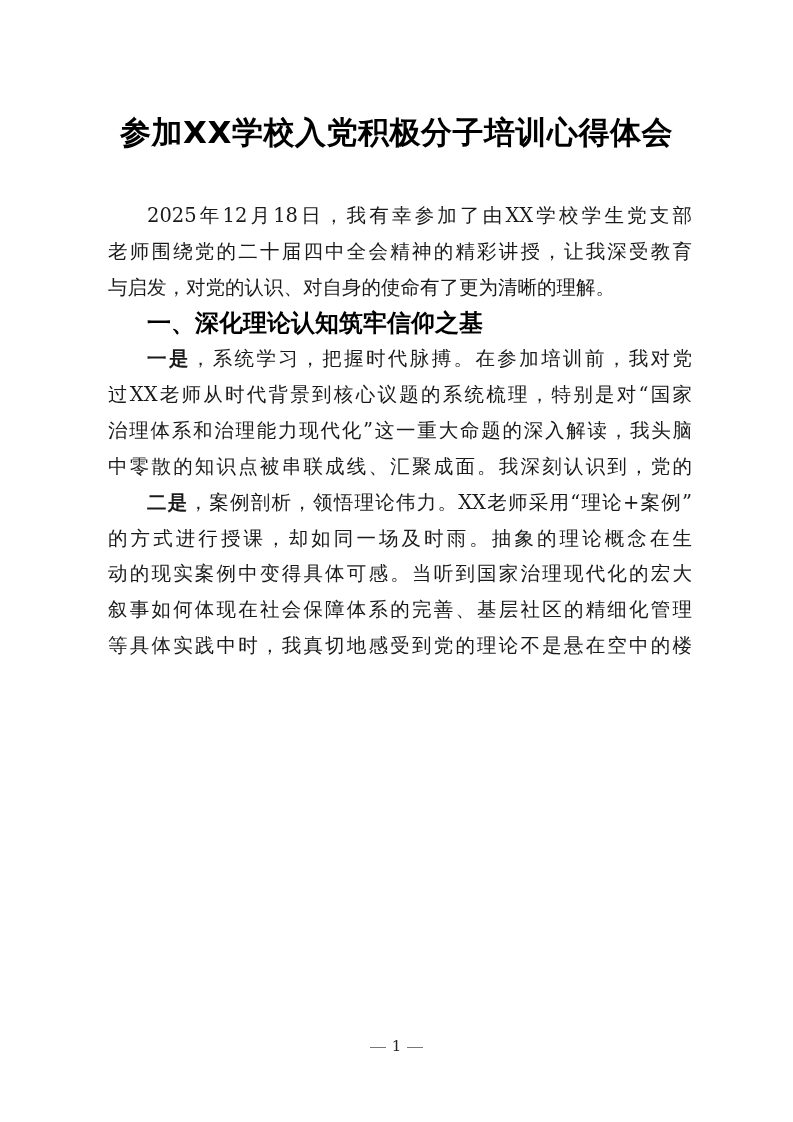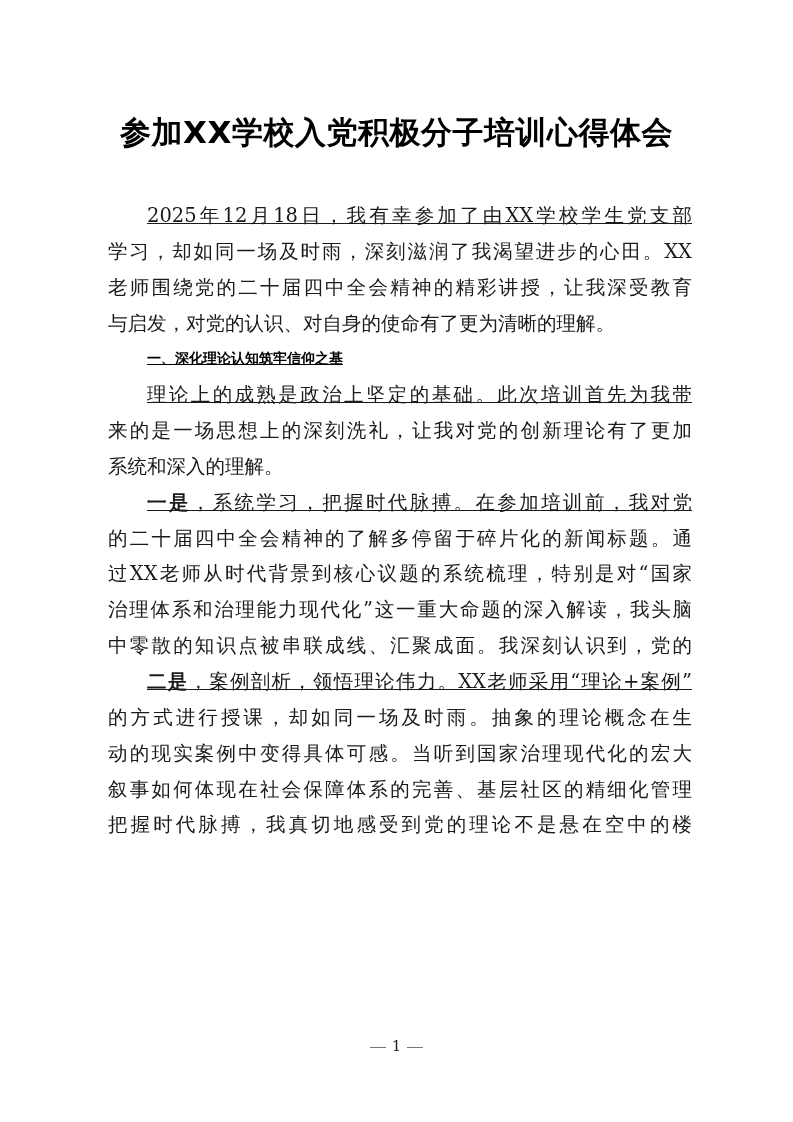--- a/index.html
+++ b/index.html
@@ -6,67 +6,60 @@
   body { width: 793px; height: 1122px; position: relative; overflow: hidden;
          font-family: "DejaVu Serif", "Liberation Serif", serif; color: #111; }
   .page { position: absolute; left: 0; top: 0; width: 793px; height: 787px; background: #fff; }
   .title { position: absolute; left: 0; top: 112px; width: 793px; text-align: center;
            font-family: "DejaVu Sans", "Liberation Sans", sans-serif; font-weight: bold;
            font-size: 31px; letter-spacing: 0.5px; color: #000; line-height: 40px; }
   .body { position: absolute; left: 108px; top: 198px; width: 584px; }
   .line { height: 35.85px; line-height: 35.85px; font-size: 19.5px; white-space: nowrap;
           text-align: justify; text-align-last: justify; color: #1a1a1a; }
   .line.last { text-align-last: left; font-family: Liberation Serif, serif; }
-  .indent { padding-left: 39px; text-decoration: underline; }
+  .indent { padding-left: 39px; }
   .heading { font-family: "DejaVu Sans", "Liberation Sans", sans-serif; font-weight: bold;
-             font-size: 14px; color: #000; text-align-last: left; }
+             font-size: 24px; color: #000; text-align-last: left; }
   .b { font-weight: bold; }
   .footer { position: absolute; left: 0; top: 1037px; width: 793px; text-align: center;
             font-size: 15px; color: #222; }
   .footer .dash { display: inline-block; width: 16px; height: 1px; background: #777;
                   vertical-align: middle; margin: 0 6px; }
 </style>
 </head>
 <body>
 
 <div class="page">
 
   <div class="title">参加XX学校入党积极分子培训心得体会</div>
 
   <div class="body">
 
     <div>
       <div class="line indent">2025年12月18日，我有幸参加了由XX学校学生党支部</div>
-      <div class="line">学习，却如同一场及时雨，深刻滋润了我渴望进步的心田。XX</div>
       <div class="line">老师围绕党的二十届四中全会精神的精彩讲授，让我深受教育</div>
       <div class="line last">与启发，对党的认识、对自身的使命有了更为清晰的理解。</div>
     </div>
 
     <div class="line indent heading">一、深化理论认知筑牢信仰之基</div>
 
-    <div>
-      <div class="line indent">理论上的成熟是政治上坚定的基础。此次培训首先为我带</div>
-      <div class="line">来的是一场思想上的深刻洗礼，让我对党的创新理论有了更加</div>
-      <div class="line last">系统和深入的理解。</div>
-    </div>
 
     <div>
       <div class="line indent"><span class="b">一是</span><span>，系统学习，把握时代脉搏。在参加培训前，我对党</span></div>
-      <div class="line">的二十届四中全会精神的了解多停留于碎片化的新闻标题。通</div>
       <div class="line">过XX老师从时代背景到核心议题的系统梳理，特别是对“国家</div>
       <div class="line">治理体系和治理能力现代化”这一重大命题的深入解读，我头脑</div>
       <div class="line">中零散的知识点被串联成线、汇聚成面。我深刻认识到，党的</div>
     </div>
 
     <div>
       <div class="line indent"><span class="b">二是</span><span>，案例剖析，领悟理论伟力。XX老师采用“理论+案例”</span></div>
       <div class="line">的方式进行授课，却如同一场及时雨。抽象的理论概念在生</div>
       <div class="line">动的现实案例中变得具体可感。当听到国家治理现代化的宏大</div>
       <div class="line">叙事如何体现在社会保障体系的完善、基层社区的精细化管理</div>
-      <div class="line">把握时代脉搏，我真切地感受到党的理论不是悬在空中的楼</div>
+      <div class="line">等具体实践中时，我真切地感受到党的理论不是悬在空中的楼</div>
     </div>
 
   </div>
 
   <div class="footer">
     <span class="dash"></span><span>1</span><span class="dash"></span>
   </div>
 
 </div>
 

